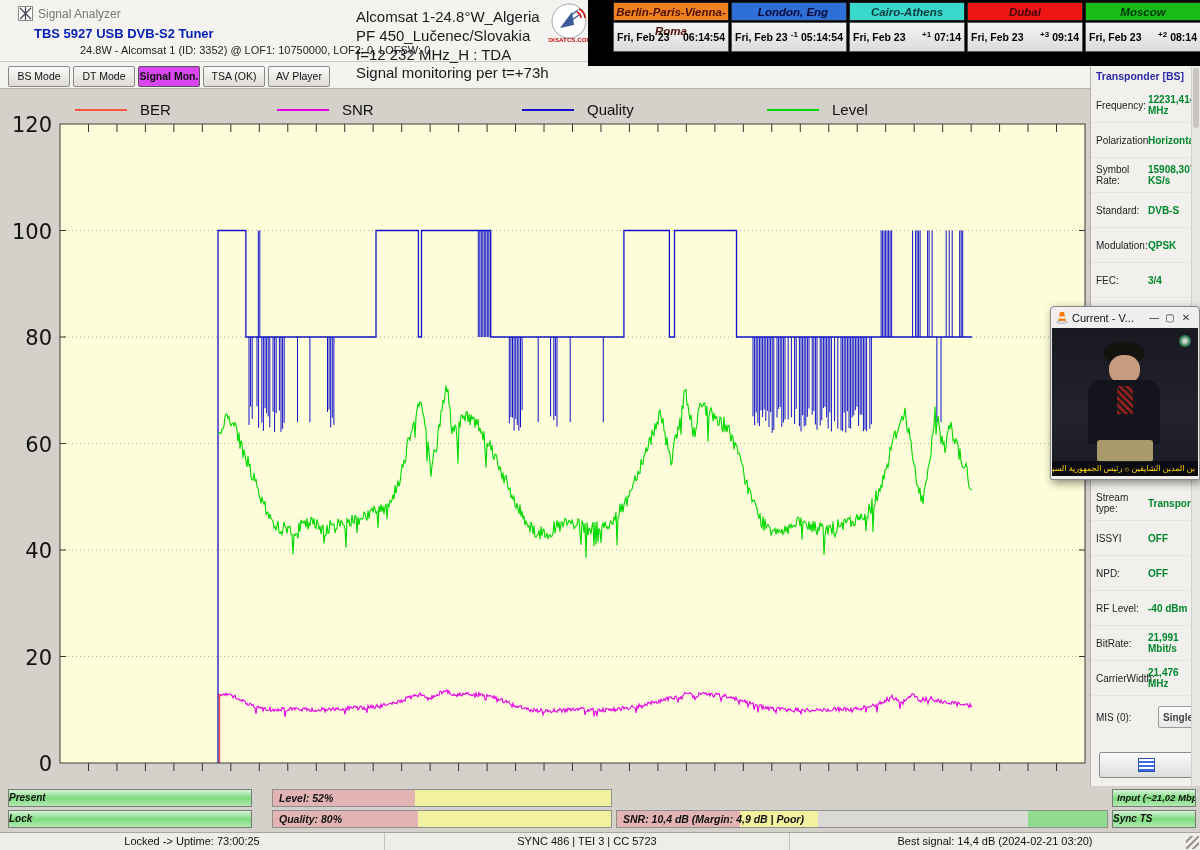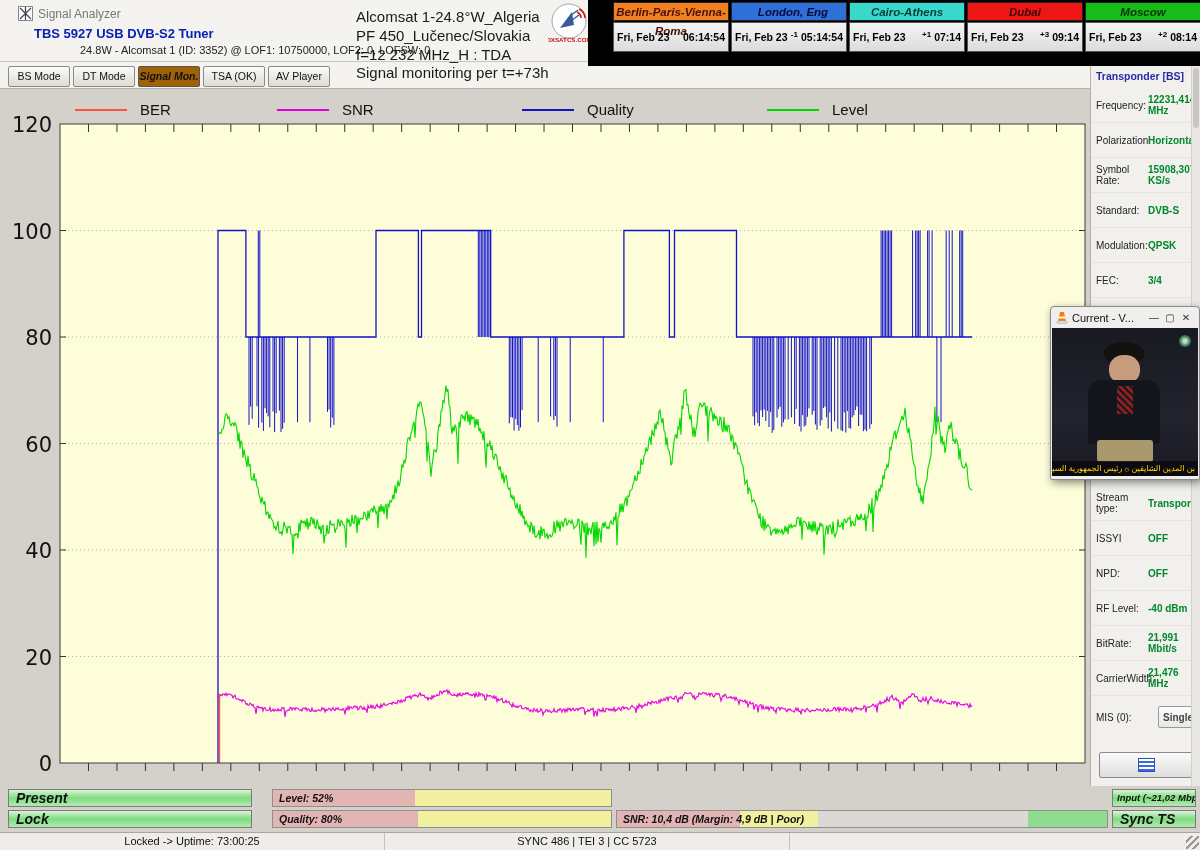--- a/index.html
+++ b/index.html
@@ -22,21 +22,21 @@
   .clock-time{height:30px;margin-top:1px;background:linear-gradient(#f4f4f4,#dcdcdc);
       border:1px solid #555;box-sizing:border-box;display:flex;align-items:center;
       padding:0 3px;font-size:10.5px;font-weight:bold;color:#000;}
   .cdate{flex:0 0 auto;}
   .coff{flex:1 1 auto;text-align:right;font-size:8px;padding-right:3px;transform:translateY(-3px);}
   .ctime{flex:0 0 auto;}
   
   .tab{position:absolute;top:66px;width:62px;height:21px;background:linear-gradient(#fbfbfb,#dedad4);
       border:1px solid #8a8a8a;border-radius:2px;box-sizing:border-box;font-size:10.5px;
       text-align:center;line-height:19px;cursor:pointer;}
-  .tab.active{background:#a16207;border-color:#555;font-weight:bold;font-style:italic;}
+  .tab.active{background:#d946ef;border-color:#555;font-weight:bold;}
   
   .chartzone{position:absolute;left:0;top:88px;width:1090px;height:698px;background:#d4d1cb;
       border-top:1px solid #b7b4ae;box-sizing:border-box;}
   .lg-item{position:absolute;top:12px;display:flex;align-items:center;font-size:15px;color:#111;}
   .lg-line{width:52px;height:2px;margin-right:13px;}
   
   .sidebar{position:absolute;left:1090px;top:66px;width:110px;height:720px;background:#f1f0ed;
       border-left:1px solid #b5b2ac;box-sizing:border-box;}
   .sb-title{position:absolute;left:5px;top:4px;font-size:10.5px;font-weight:bold;color:#2a2aa8;}
   .sb-group{position:absolute;left:0;width:100%;}
@@ -66,22 +66,22 @@
   .plaid{position:absolute;left:65px;top:58px;width:16px;height:28px;
       background:repeating-linear-gradient(45deg,#8c1f1f 0 3px,#1a1a1a 3px 5px);}
   .pants{position:absolute;left:45px;top:112px;width:56px;height:22px;background:#a99a6c;border-radius:3px;}
   .vlogo{position:absolute;right:7px;top:7px;width:12px;height:12px;border-radius:50%;
       background:radial-gradient(#e8f5e8 20%,#2e8b57 60%);opacity:.85;}
   .ticker{position:absolute;left:0;bottom:0;width:100%;height:15px;background:rgba(8,8,14,.85);
       color:#ffd400;font-size:8px;line-height:15px;direction:rtl;white-space:nowrap;overflow:hidden;padding:0 3px;box-sizing:border-box;}
   
   .barszone{position:absolute;left:0;top:786px;width:1200px;height:46px;background:#d4d1cb;}
   .badge{position:absolute;height:18px;background:linear-gradient(#d9f4d9,#7edc7e 50%,#b2eab2);
-      border:1px solid #7a7a7a;box-sizing:border-box;font-size:14px;font-weight:bold;font-style:italic;
-      line-height:16px;padding-left:7px;overflow:hidden;white-space:nowrap;}
+      border:1px solid #7a7a7a;box-sizing:border-box;font-size:10px;font-weight:bold;font-style:italic;
+      line-height:16px;overflow:hidden;white-space:nowrap;}
   .mbar{position:absolute;height:18px;border:1px solid #8f8f8f;box-sizing:border-box;background:#dbd9d6;overflow:hidden;}
   .mbar .seg{height:100%;float:left;}
   .mbar .blab{position:absolute;left:6px;top:0;font-size:10.5px;font-weight:bold;font-style:italic;
       line-height:16px;color:#111;white-space:nowrap;}
   
   .statusbar{position:absolute;left:0;top:832px;width:1200px;height:18px;background:#efedea;
       border-top:1px solid #a9a6a0;box-sizing:border-box;display:flex;font-size:11px;color:#111;}
   .sseg{line-height:17px;text-align:center;border-right:1px solid #c4c1bb;box-sizing:border-box;}
   .grip{position:absolute;right:1px;top:3px;width:13px;height:13px;
       background:repeating-linear-gradient(135deg,transparent 0 3px,#9a978f 3px 5px);}
@@ -540,16 +540,17 @@
         <div class="seg" style="width: 42.8%; background: rgb(219, 217, 214);"></div>
         <div class="seg" style="width: 16.2%; background: rgb(143, 220, 143);"></div>
         <span class="blab">SNR: 10,4 dB (Margin: 4,9 dB | Poor)</span>
       </div>
     <div class="badge" style="left:1112px;top:24px;width:84px">Sync TS</div>
   </div>
 
   <div class="statusbar">
     <div class="sseg" style="width:385px">Locked -&gt; Uptime: 73:00:25</div>
     <div class="sseg" style="width:405px">SYNC 486 | TEI 3 | CC 5723</div>
+    <div class="sseg" style="width:410px;border-right:none">Best signal: 14,4 dB (2024-02-21 03:20)</div>
     <div class="grip"></div>
   </div>
 
 </div>
 
 </body></html>

